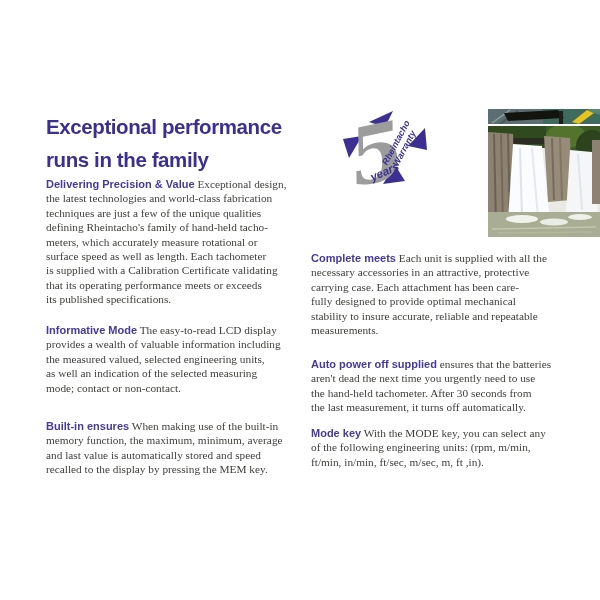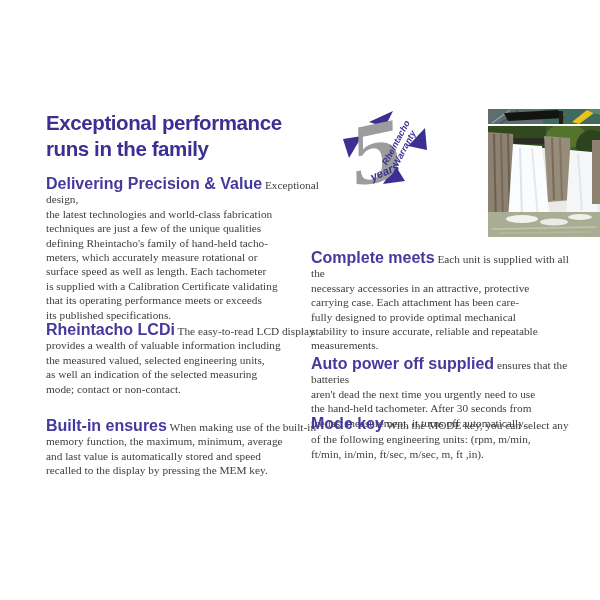--- a/index.html
+++ b/index.html
@@ -4,30 +4,30 @@
 <style>
   html,body{margin:0;padding:0;}
   body{
     width:600px;height:600px;background:#ffffff;position:relative;overflow:hidden;
     font-family:"Liberation Serif",serif;
   }
   .abs{position:absolute;}
   .page-title{
     left:46px;top:110px;width:300px;
     font-family:"Liberation Sans",sans-serif;
-    font-weight:bold;font-size:20.5px;line-height:26px;
+    font-weight:bold;font-size:20.5px;line-height:33px;
     letter-spacing:-0.4px;
     white-space:pre-line;
   }
   .para{
     font-size:11.3px;line-height:14.4px;color:#3f3e3a;
   }
   .para .lead{
     font-family:"Liberation Sans",sans-serif;
-    font-weight:bold;font-size:16px;
+    font-weight:bold;font-size:11px;
   }
   .para .ptext{white-space:pre-wrap;}
   .col-left{left:46px;width:278px;}
   .col-right{left:311px;width:272px;}
   .photo{display:block;}
 </style>
 </head>
 <body>
 
 <div class="abs page-title" style="color:#3b3092">Exceptional performance
@@ -101,21 +101,21 @@
 the latest technologies and world-class fabrication
 techniques are just a few of the unique qualities
 defining Rheintacho's family of hand-held tacho-
 meters, which accurately measure rotational or
 surface speed as well as length. Each tachometer
 is supplied with a Calibration Certificate validating
 that its operating performance meets or exceeds
 its published specifications.</span>
 </div>
 <div class="abs para col-left" style="top:323px;">
-  <span class="lead" style="color:#453a9c">Rheintacho LCDi</span><span class="ptext"> The easy-to-read LCD display
+  <span class="lead" style="color:#453a9c">Informative Mode</span><span class="ptext"> The easy-to-read LCD display
 provides a wealth of valuable information including
 the measured valued, selected engineering units,
 as well an indication of the selected measuring
 mode; contact or non-contact.</span>
 </div>
 <div class="abs para col-left" style="top:419px;">
   <span class="lead" style="color:#453a9c">Built-in ensures</span><span class="ptext"> When making use of the built-in
 memory function, the maximum, minimum, average
 and last value is automatically stored and speed
 recalled to the display by pressing the MEM key.</span>
@@ -128,17 +128,17 @@
 fully designed to provide optimal mechanical
 stability to insure accurate, reliable and repeatable
 measurements.</span>
 </div>
 <div class="abs para col-right" style="top:357px;">
   <span class="lead" style="color:#453a9c">Auto power off supplied</span><span class="ptext"> ensures that the batteries
 aren't dead the next time you urgently need to use
 the hand-held tachometer. After 30 seconds from
 the last measurement, it turns off automatically.</span>
 </div>
-<div class="abs para col-right" style="top:417px;">
+<div class="abs para col-right" style="top:426px;">
   <span class="lead" style="color:#453a9c">Mode key</span><span class="ptext"> With the MODE key, you can select any
 of the following engineering units: (rpm, m/min,
 ft/min, in/min, ft/sec, m/sec, m, ft ,in).</span>
 </div>
 
 </body></html>

